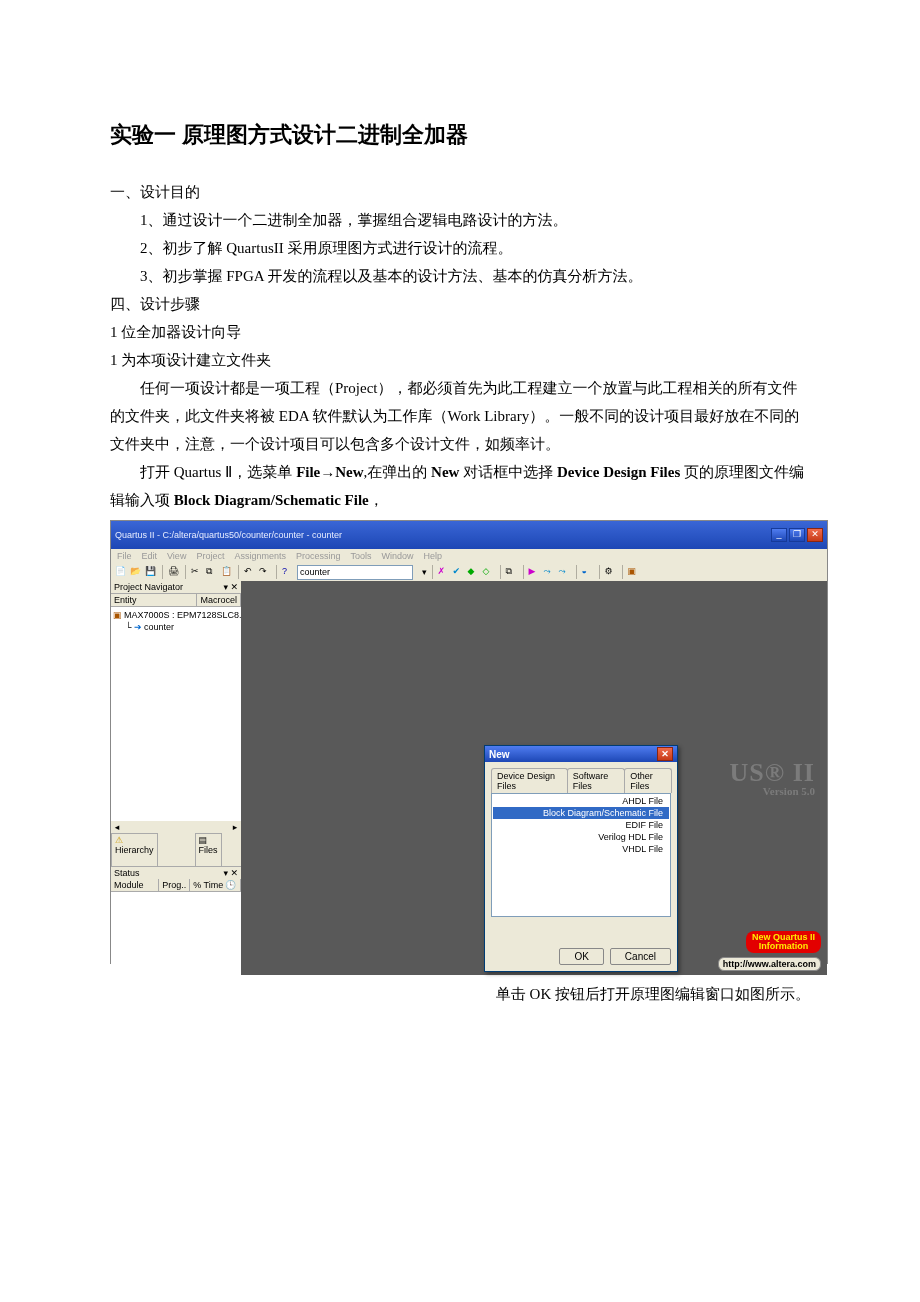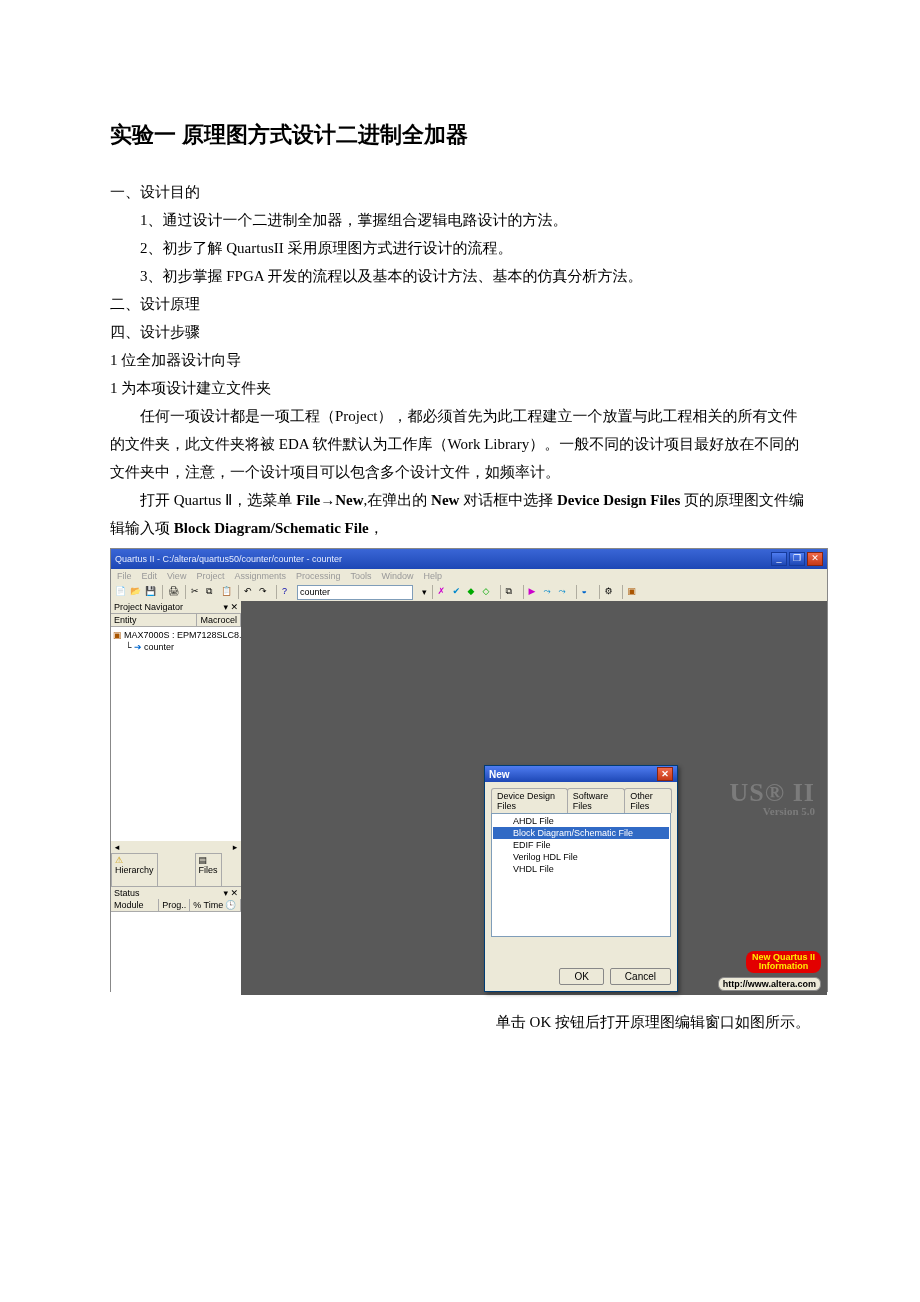--- a/index.html
+++ b/index.html
@@ -35,21 +35,21 @@
     border: 1px solid #888;
     margin-top: 6px;
     font-family: Tahoma, sans-serif;
     font-size: 10px;
     position: relative;
     background: #595959;
     box-sizing: border-box;
   }
   .titlebar {
     background: linear-gradient(to bottom, #3a66d6, #1d47b5);
-    height: 20px;
+    height: 28px;
     color: #e6ecff;
     display: flex;
     align-items: center;
     font-size: 9px;
     padding: 0 4px;
     justify-content: space-between;
   }
   .titlebar .tbtns { display:flex; gap:2px; }
   .titlebar .tbtn {
     width: 14px; height: 12px;
@@ -119,21 +119,21 @@
     padding:0 4px;
   }
   .newdlg .dlg-tb .x { width:14px; height:12px; background:linear-gradient(to bottom,#f06a4b,#c63a18); color:#fff; font-size:9px; text-align:center; line-height:12px; border:1px solid #8a2510;}
   .newdlg .tabs { display:flex; font-size:9px; margin:6px 6px 0 6px; }
   .newdlg .tabs div { padding:2px 5px; background:#ece9d8; border:1px solid #aaa; border-bottom:none; border-radius:3px 3px 0 0; margin-right:-1px; }
   .newdlg .tabs div.active { background:#ece9d8; position:relative; z-index:2; }
   .newdlg .listbox {
     margin:0 6px; background:#fff; border:1px solid #7f9db9;
     height:120px; font-size:9px; padding:1px;
   }
-  .newdlg .listbox .item { padding:1px 20px; white-space:nowrap; }
+  .newdlg .listbox .item { padding:1px 6px; white-space:nowrap;text-align:right; }
   .newdlg .listbox .item.sel { background:#316ac5; color:#fff; }
   .newdlg .btns { display:flex; justify-content:flex-end; gap:6px; padding:6px; margin-top:auto; }
   .newdlg .btn { font-size:10px; padding:2px 14px; background:#ece9d8; border:1px solid #888; border-radius:2px; }
 
   .redbadge {
     position:absolute; right:6px; bottom:22px;
     background:#e30000; color:#ffec00;
     font-size:9px; font-weight:bold;
     text-align:center; padding:2px 6px;
     border-radius:8px; line-height:9px;
@@ -151,21 +151,20 @@
 <body>
 
 <div class="page">
   <h1 data-name="page-title">实验一  原理图方式设计二进制全加器</h1>
 
   <div class="body-text">
     <p data-name="section-heading">一、设计目的</p>
     <p class="indent1" data-name="list-item">1、通过设计一个二进制全加器，掌握组合逻辑电路设计的方法。</p>
     <p class="indent1" data-name="list-item">2、初步了解 QuartusII 采用原理图方式进行设计的流程。</p>
     <p class="indent1" data-name="list-item">3、初步掌握 FPGA 开发的流程以及基本的设计方法、基本的仿真分析方法。</p>
-    <p data-name="section-heading">二、设计原理</p>
     <p data-name="section-heading">四、设计步骤</p>
     <p data-name="step-heading">1 位全加器设计向导</p>
     <p data-name="step-heading">1  为本项设计建立文件夹</p>
     <p class="para-indent" data-name="paragraph">任何一项设计都是一项工程（Project），都必须首先为此工程建立一个放置与此工程相关的所有文件的文件夹，此文件夹将被 EDA 软件默认为工作库（Work Library）。一般不同的设计项目最好放在不同的文件夹中，注意，一个设计项目可以包含多个设计文件，如频率计。</p>
     <p class="para-indent mixed" data-name="paragraph">
       <span data-name="text-run">打开 Quartus  Ⅱ，选菜单 </span><b data-name="text-bold">File</b><span data-name="text-run">→</span><b data-name="text-bold">New</b><span data-name="text-run">,在弹出的 </span><b data-name="text-bold">New</b><span data-name="text-run"> 对话框中选择 </span><b data-name="text-bold">Device Design Files</b><span data-name="text-run"> 页的原理图文件编辑输入项 </span><b data-name="text-bold">Block Diagram/Schematic File</b><span data-name="text-run">，</span>
     </p>
   </div>
 
   <div class="quartus-window" data-name="quartus-screenshot">

